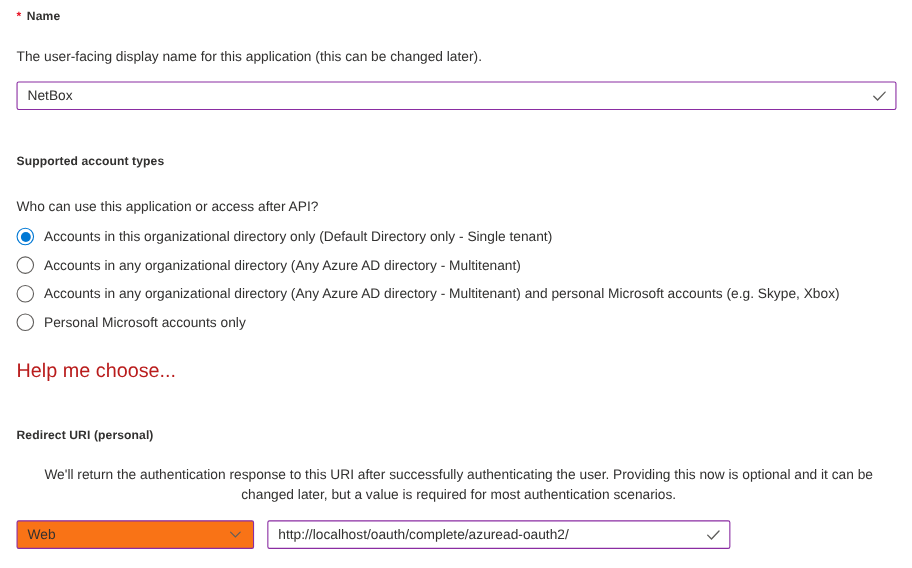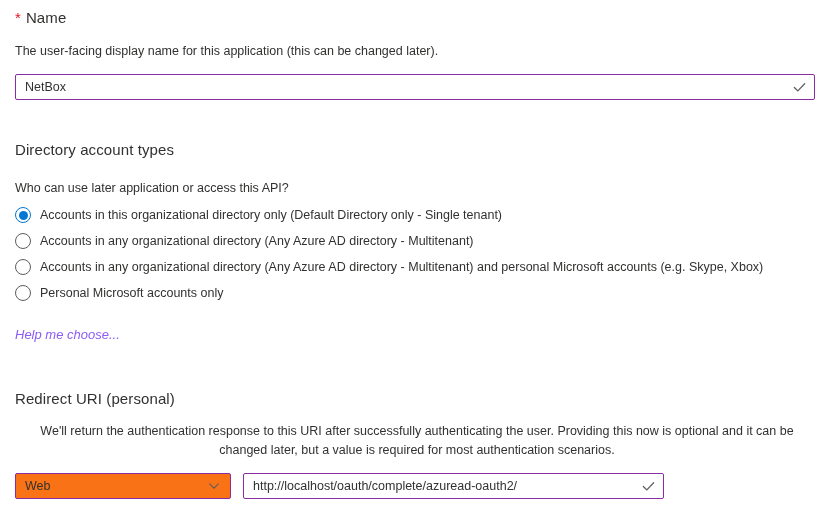--- a/index.html
+++ b/index.html
@@ -6,22 +6,22 @@
   html, body { background: #ffffff; }
   body {
     width: 829px; height: 516px;
     position: relative;
     overflow: hidden;
     font-family: "Liberation Sans", sans-serif;
     color: #323130;
   }
   .abs { position: absolute; }
   .section-heading {
-    font-size: 15px;
-    font-weight: 400;
+    font-size: 11px;
+    font-weight: 700;
     color: #323130;
     letter-spacing: 0.1px;
   }
   .required-marker { color: #e81123; margin-right: 5px; }
   .body-text {
     font-size: 12.5px;
     color: #323130;
     line-height: 19px;
     text-align: center;
   }
@@ -89,46 +89,45 @@
   }
   .radio-dot { display: none; }
   .radio-row.selected .radio-dot {
     display: block;
     width: 9px; height: 9px;
     border-radius: 50%;
     background: #0078d4;
   }
   .radio-label { font-size: 12.5px; color: #323130; white-space: nowrap; }
   .link {
-    font-size: 13px;
-    color: #8b5cf6;
+    font-size: 18px;
+    color: #b91c1c;
     text-decoration: none;
     cursor: pointer;
-    font-style: italic;
   }
 </style>
 </head>
 <body>
 
 <div class="abs section-heading" style="left:15px; top:9px;">
   <span class="required-marker">*</span><span>Name</span>
 </div>
 
 <div class="abs body-text" style="left:15px; top:42px;">The user-facing display name for this application (this can be changed later).</div>
 
 <div class="abs input-box" style="left:15px; top:74px; width:800px;">
   <input type="text" value="NetBox" style="">
   <svg class="check-icon" viewBox="0 0 16 16">
     <path d="M2.5 8.5 L6.2 12.2 L13.5 4.5" stroke="#5f5e5c" stroke-width="1.3" fill="none" stroke-linecap="round"></path>
   </svg>
 </div>
 
-<div class="abs section-heading" style="left:15px; top:141px;">Directory account types</div>
+<div class="abs section-heading" style="left:15px; top:141px;">Supported account types</div>
 
-<div class="abs body-text" style="left:15px; top:179px;">Who can use later application or access this API?</div>
+<div class="abs body-text" style="left:15px; top:179px;">Who can use this application or access after API?</div>
 
 <div class="radio-row selected" style="top:205px;align-items:center;">
   <span class="radio-circle">
       <span class="radio-dot"></span>
     </span>
   <span class="radio-label">Accounts in this organizational directory only (Default Directory only - Single tenant)</span>
 </div>
 
 <div class="radio-row" style="top:231px;">
   <span class="radio-circle"></span>

